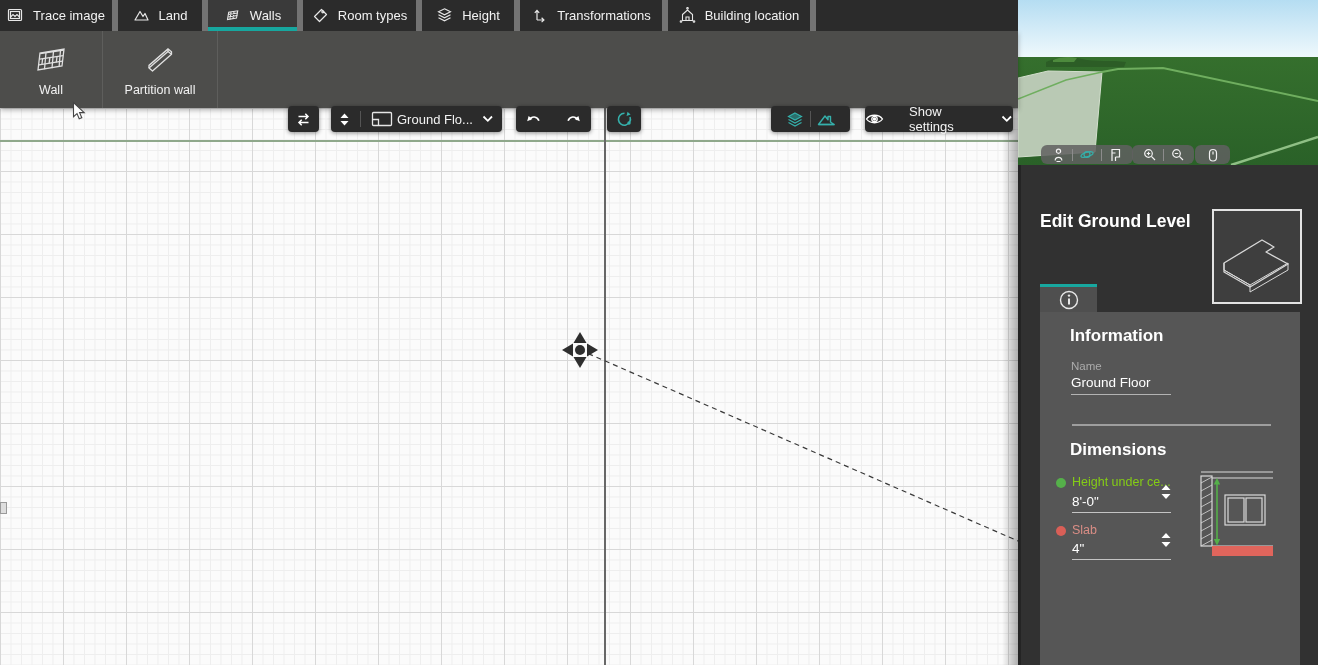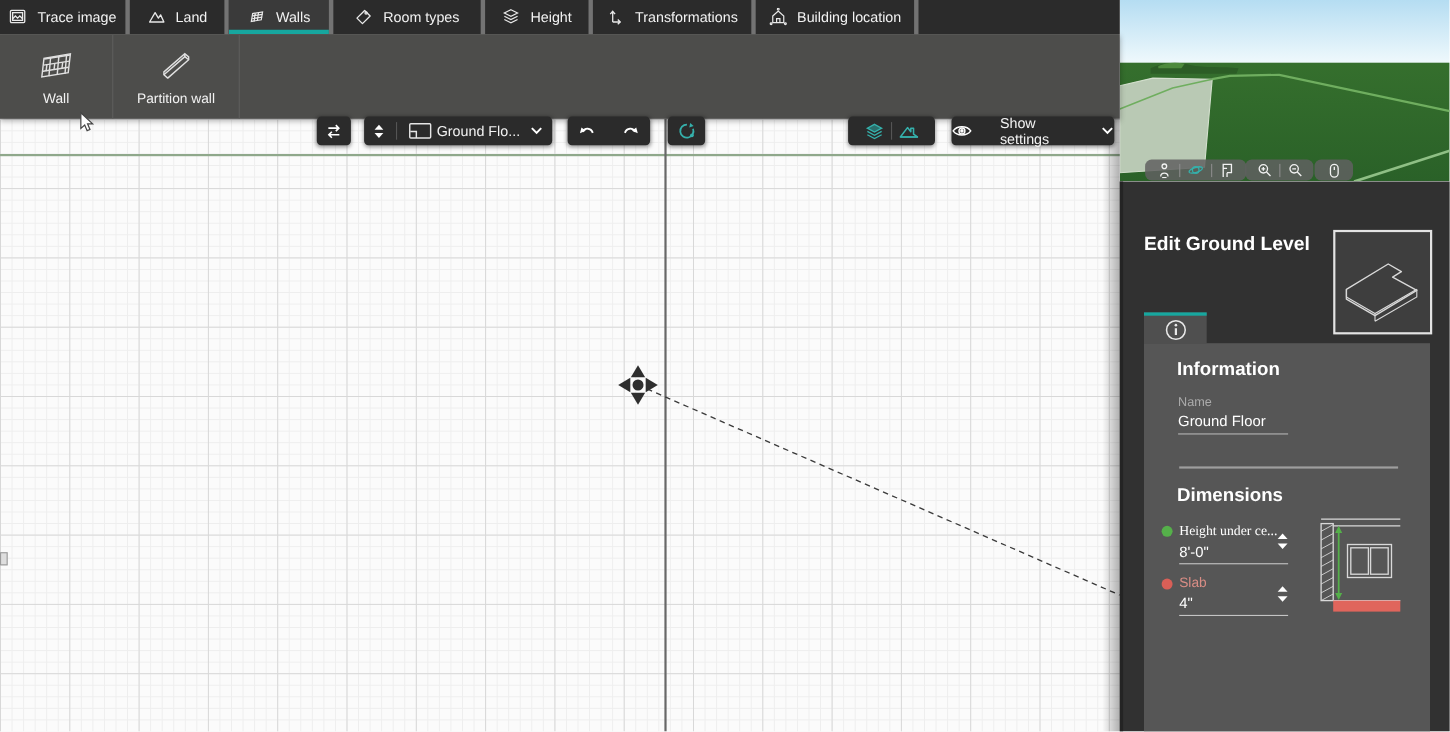--- a/index.html
+++ b/index.html
@@ -4,25 +4,25 @@
 <style>
   html,body{margin:0;padding:0;}
   body{width:1318px;height:665px;position:relative;overflow:hidden;
        font-family:"Liberation Sans",sans-serif;background:#fff;}
   svg{display:block;}
 
   
   .topbar{position:absolute;left:0;top:0;width:1018px;height:31px;background:#2b2b2b;
           display:flex;z-index:6;}
   .tab{display:flex;align-items:center;justify-content:center;gap:9px;height:31px;
-       border-right:4px solid #737373;color:#f2f2f2;font-size:13px;box-sizing:border-box;
+       border-right:6px solid #737373;color:#f2f2f2;font-size:13px;box-sizing:border-box;
        cursor:default;}
   .tab .tlabel{white-space:nowrap;}
   .tab.active{background:#3a3a3a;box-shadow:inset 0 -4px 0 #17a79f;}
-  .t1{width:118px}.t2{width:90px}.t3{width:95px}.t4{width:138px}.t5{width:98px}.t6{width:148px}.t7{width:148px}
+  .t1{width:118px}.t2{width:90px}.t3{width:95px}.t4{width:119px}.t5{width:98px}.t6{width:148px}.t7{width:148px}
 
   
   .subbar{position:absolute;left:0;top:31px;width:1018px;height:77px;background:#4d4d4b;
           box-shadow:0 2px 5px rgba(0,0,0,.3);display:flex;z-index:5;}
   .tool{display:flex;flex-direction:column;align-items:center;justify-content:center;gap:5px;
         border-right:1px solid #5e5e5c;color:#f2f2f2;font-size:12.5px;box-sizing:border-box;}
   .w1{width:103px}.w2{width:115px}.w3{width:107px}
 
   
   .canvas{position:absolute;left:0;top:108px;width:1018px;height:557px;background-color:#fbfbfb;
@@ -72,21 +72,21 @@
         border-top:3px solid #17a79f;box-sizing:border-box;display:flex;align-items:center;
         justify-content:center;}
   .section{position:absolute;left:19px;top:147px;width:260px;height:353px;background:#565656;}
   .sec-h{position:absolute;font-size:17px;font-weight:700;color:#fff;}
   .flabel{position:absolute;font-size:11.5px;color:#ababab;}
   .fvalue{position:absolute;font-size:13.5px;color:#fff;}
   .uline{position:absolute;height:1px;background:#b3b3b3;}
   .divider{position:absolute;left:32px;top:112px;width:199px;height:2px;background:#9e9e9e;}
   .dot{position:absolute;width:10px;height:10px;border-radius:50%;}
   .dimlabel{position:absolute;font-size:12.5px;white-space:nowrap;}
-  .dim-green{color:#ffffff;font-family:Liberation Serif, serif;}
+  .dim-green{color:#84cc16;}
   .dim-red{color:#d98d85;}
   .spin{position:absolute;cursor:pointer;}
 
   
   .cursor{position:absolute;left:72px;top:101px;z-index:50;pointer-events:none;}
 </style>
 </head>
 <body>
 
 <div class="topbar">

